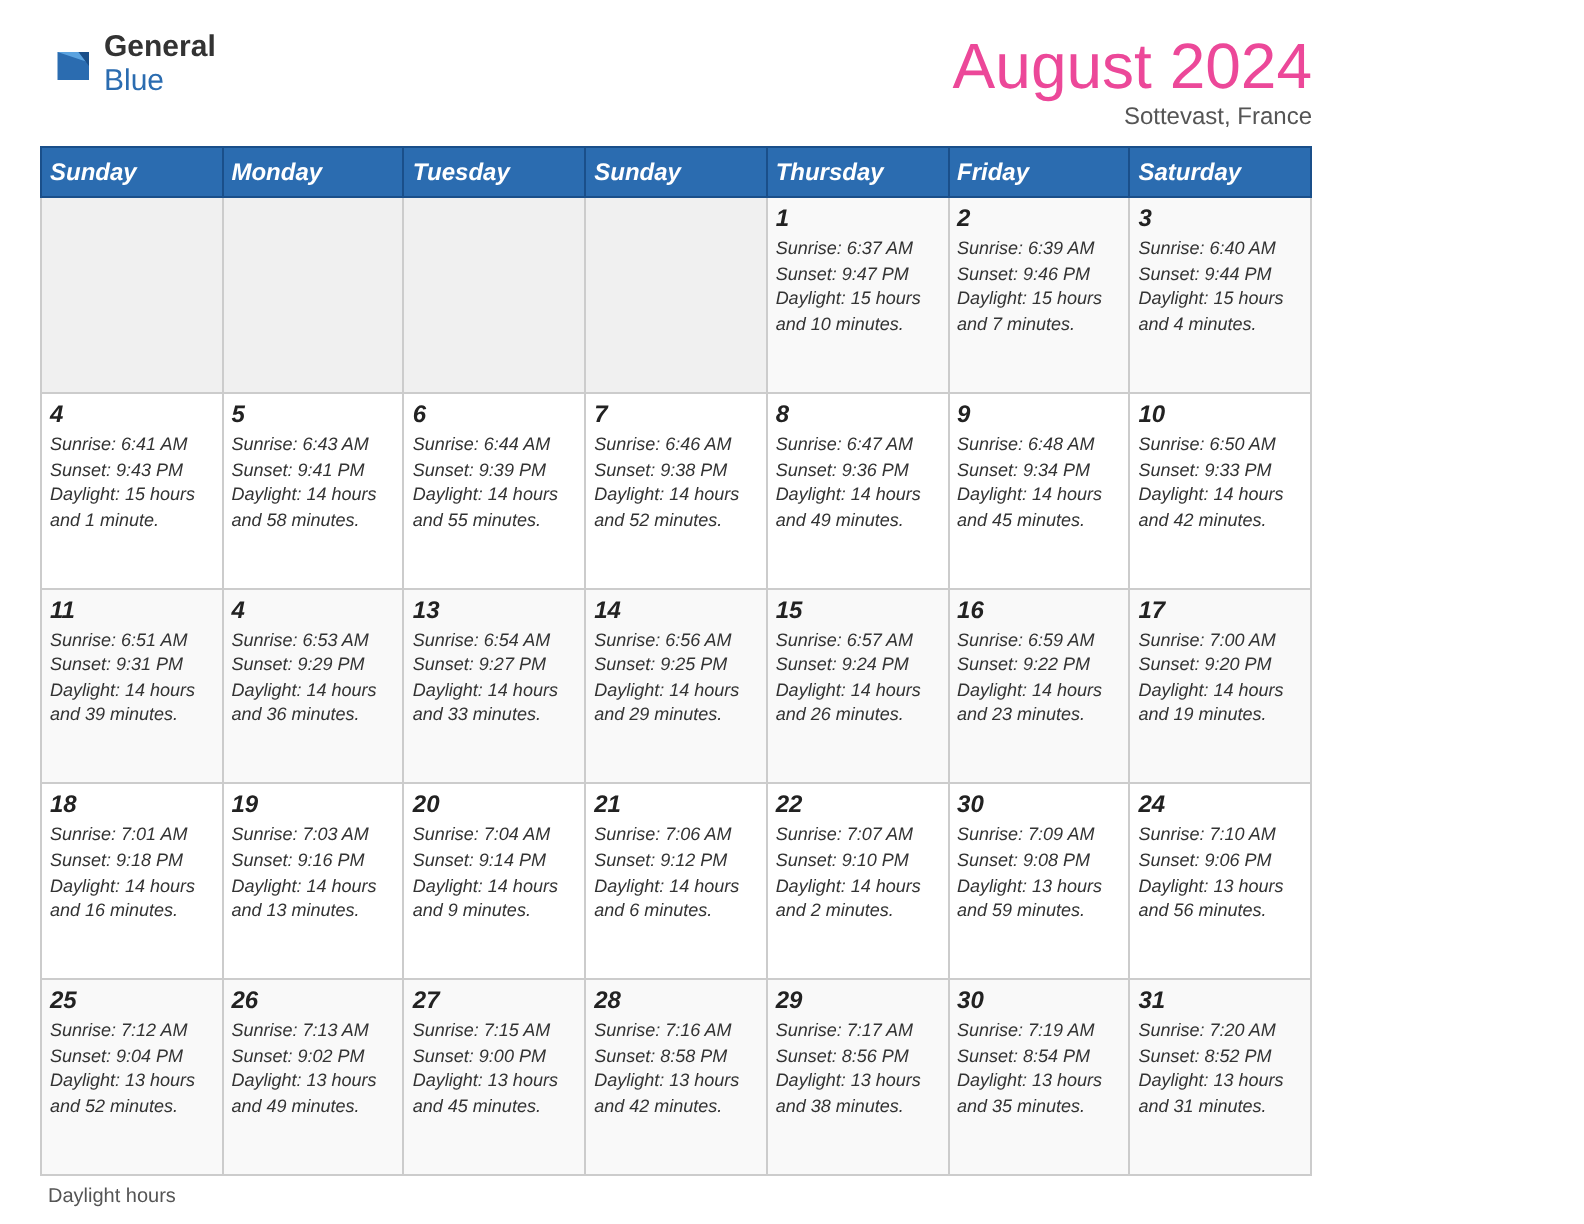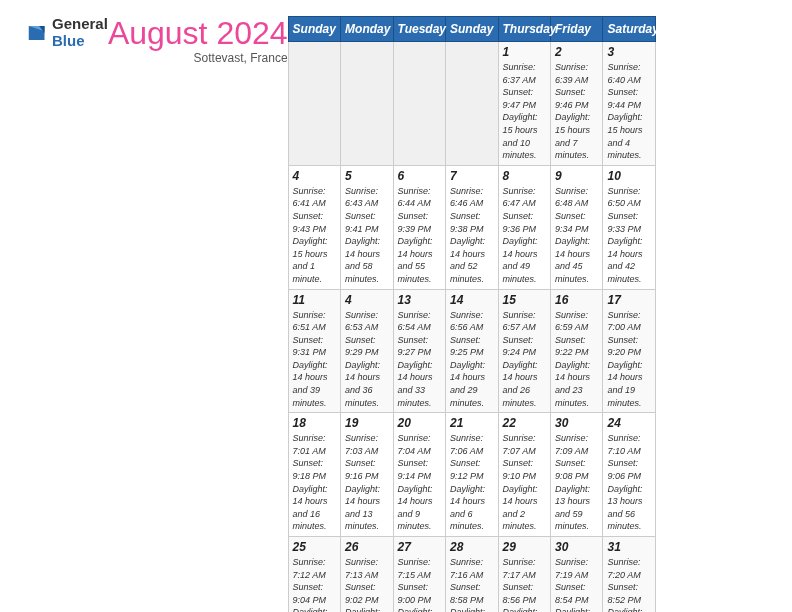--- a/index.html
+++ b/index.html
@@ -8,21 +8,21 @@
       background: #fff;
       width: 792px;
       height: 612px;
       overflow: hidden;
     }
     .page {
       width: 676px;
       height: 612px;
       padding: 16px 20px 8px 20px;
       display: flex;
-      flex-direction: row;
+      flex-direction: column;
     }
     .header {
       display: flex;
       justify-content: space-between;
       align-items: flex-start;
       margin-bottom: 8px;
     }
     .logo {
       display: flex;
       align-items: center;
@@ -33,21 +33,21 @@
       flex-direction: column;
       line-height: 1.1;
     }
     .logo-general {
       font-size: 15px;
       font-weight: bold;
       color: #333;
     }
     .logo-blue {
       font-size: 15px;
-      font-weight: bold;
+      font-weight: normal;
       color: #2b6cb0;
     }
     .logo-icon {
       width: 28px;
       height: 28px;
     }
     .title-block {
       text-align: right;
     }
     .month-year {
@@ -191,13 +191,16 @@
           <td><span class="day-number">26</span><span class="day-info">Sunrise: 7:13 AM<br>Sunset: 9:02 PM<br>Daylight: 13 hours and 49 minutes.</span></td>
           <td><span class="day-number">27</span><span class="day-info">Sunrise: 7:15 AM<br>Sunset: 9:00 PM<br>Daylight: 13 hours and 45 minutes.</span></td>
           <td><span class="day-number">28</span><span class="day-info">Sunrise: 7:16 AM<br>Sunset: 8:58 PM<br>Daylight: 13 hours and 42 minutes.</span></td>
           <td><span class="day-number">29</span><span class="day-info">Sunrise: 7:17 AM<br>Sunset: 8:56 PM<br>Daylight: 13 hours and 38 minutes.</span></td>
           <td><span class="day-number">30</span><span class="day-info">Sunrise: 7:19 AM<br>Sunset: 8:54 PM<br>Daylight: 13 hours and 35 minutes.</span></td>
           <td><span class="day-number">31</span><span class="day-info">Sunrise: 7:20 AM<br>Sunset: 8:52 PM<br>Daylight: 13 hours and 31 minutes.</span></td>
         </tr>
       </tbody>
   </table>
 
+  <div class="footer">
+    <span>Daylight hours</span>
+  </div>
 </div>
 
 </body></html>

